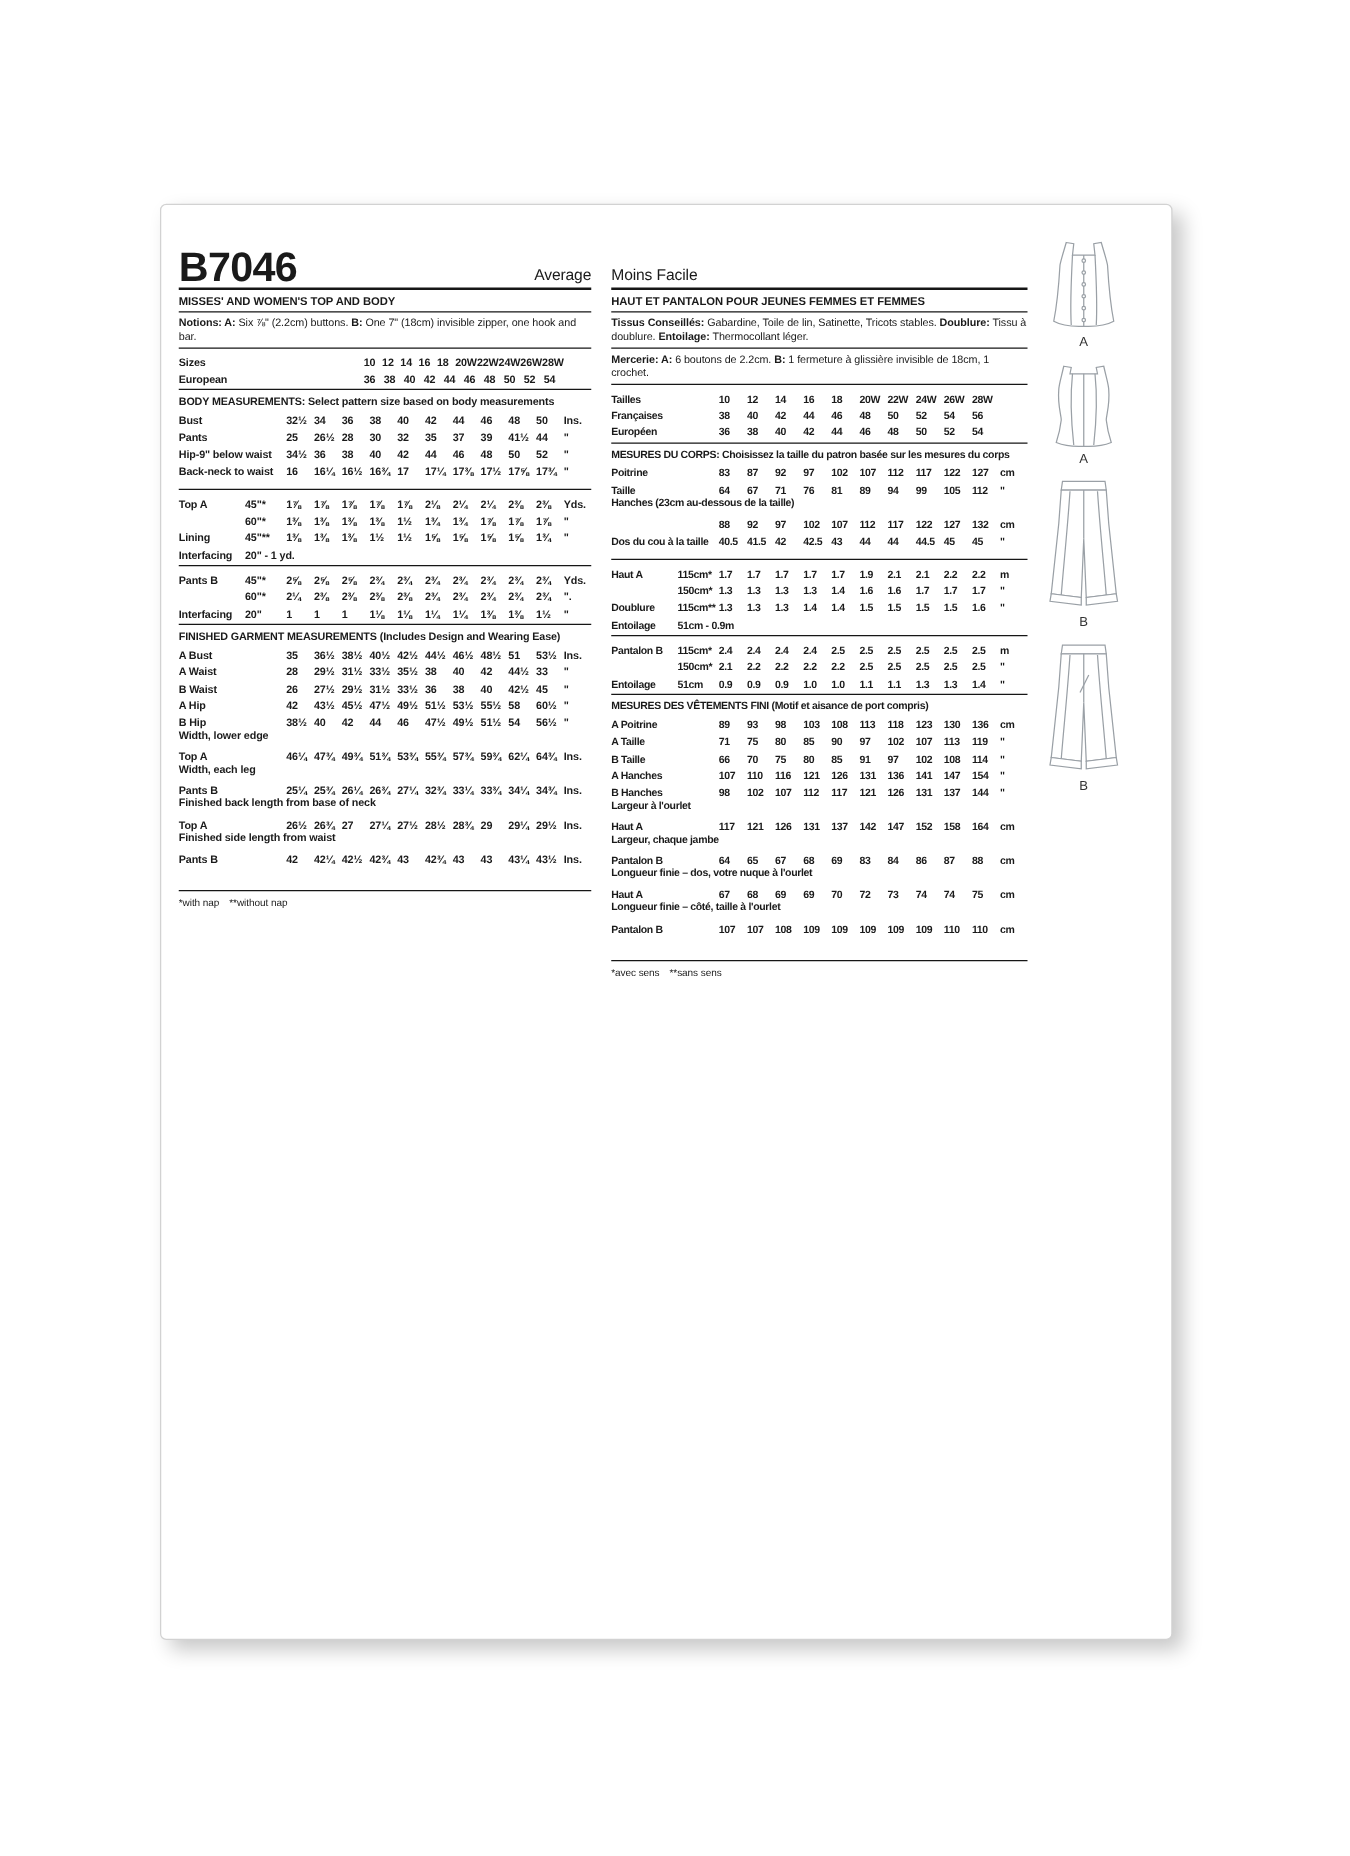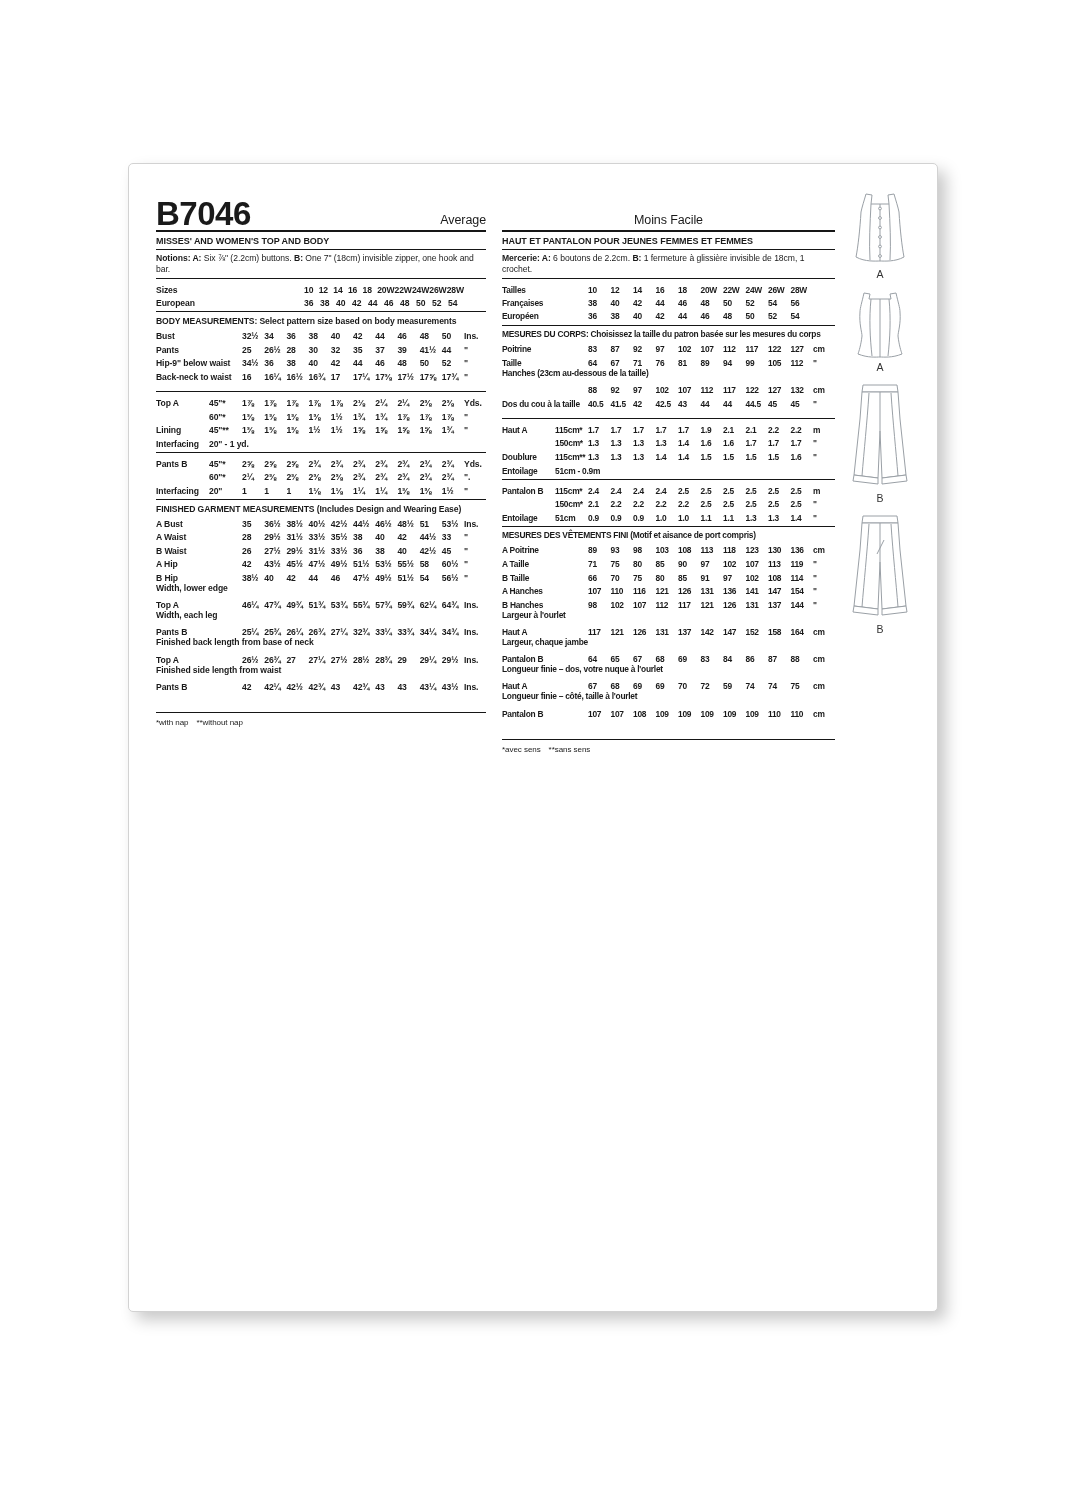--- a/index.html
+++ b/index.html
@@ -1,25 +1,25 @@
 <!DOCTYPE html>
 <html><head>
 <meta charset="utf-8">
 <style>
   html,body{margin:0;padding:0}
   body{width:1080px;height:1485px;background:#ffffff;font-family:"Liberation Sans",sans-serif;color:#1a1a1a;position:relative}
   .page{position:absolute;left:128px;top:163px;width:808px;height:1147px;background:#fff;border:1px solid #d2d2d2;border-radius:5px;box-shadow:8px 8px 16px rgba(0,0,0,.22)}
-  .content{position:absolute;left:27px;top:26px;right:14px;display:flex;align-items:flex-start}
+  .content{position:absolute;left:14px;top:26px;right:14px;display:flex;align-items:flex-start}
   .col{flex:0 0 auto}
   .en{width:330px}
   .fr{width:333px;margin-left:16px}
   .figs{width:74px;margin-left:8px;padding-top:1px}
 
   .hdr{display:flex;justify-content:space-between;align-items:flex-end;border-bottom:2px solid #161616;padding-bottom:3px;height:37px}
-  .fr .hdr{justify-content:center}
+  .fr .hdr{justify-content:flex-start}
   .code{font-size:33px;font-weight:700;line-height:26px;letter-spacing:-.5px}
   .diff{font-size:12.5px;letter-spacing:-.1px}
 
   .gtitle{font-size:9px;font-weight:700;padding:4px 0 3px;border-bottom:1.5px solid #161616;letter-spacing:-.05px}
   .para{margin:0;font-size:8.6px;line-height:10.8px;padding:3px 0 3.5px;border-bottom:1.5px solid #161616;letter-spacing:-.05px}
   .para b{font-weight:700}
 
   .trow{display:flex;align-items:flex-end;height:13.6px;font-size:8.6px;font-weight:700;letter-spacing:-.1px;white-space:nowrap}
   .trow.span{display:block}
   .lbl{flex:0 0 86px;display:flex}
@@ -484,20 +484,21 @@
           </div>
       </div>
       <div class="footnote">*with nap **without nap</div>
     </section>
 
     <section class="col fr">
       <div class="hdr">
         <span class="diff">Moins Facile</span>
       </div>
       <div class="gtitle">HAUT ET PANTALON POUR JEUNES FEMMES ET FEMMES</div>
+      <p class="para"><b>Tissus Conseillés:</b><span> Gabardine, Toile de lin, Satinette, Tricots stables. </span><b>Doublure:</b><span> Tissu à doublure. </span><b>Entoilage:</b><span> Thermocollant léger.</span></p>
       <p class="para"><b>Mercerie: A:</b><span> 6 boutons de 2.2cm. </span><b>B:</b><span> 1 fermeture à glissière invisible de 18cm, 1 crochet.</span></p>
       <div class="sizes">
           <div class="trow">
             <span class="lbl">
               <span class="nm wide">Tailles</span>
             </span>
             <span class="vals">
               <span class="v">10</span>
               <span class="v">12</span>
               <span class="v">14</span>
@@ -899,21 +900,21 @@
               <span class="lbl">
                 <span class="nm wide">Haut A</span>
               </span>
               <span class="vals">
                 <span class="v">67</span>
                 <span class="v">68</span>
                 <span class="v">69</span>
                 <span class="v">69</span>
                 <span class="v">70</span>
                 <span class="v">72</span>
-                <span class="v">59</span>
+                <span class="v">73</span>
                 <span class="v">74</span>
                 <span class="v">74</span>
                 <span class="v">75</span>
               </span>
               <span class="unit">cm</span>
             </div>
             <div class="trow span">Longueur finie – côté, taille à l'ourlet</div>
             <div class="trow">
               <span class="lbl">
                 <span class="nm wide">Pantalon B</span>

